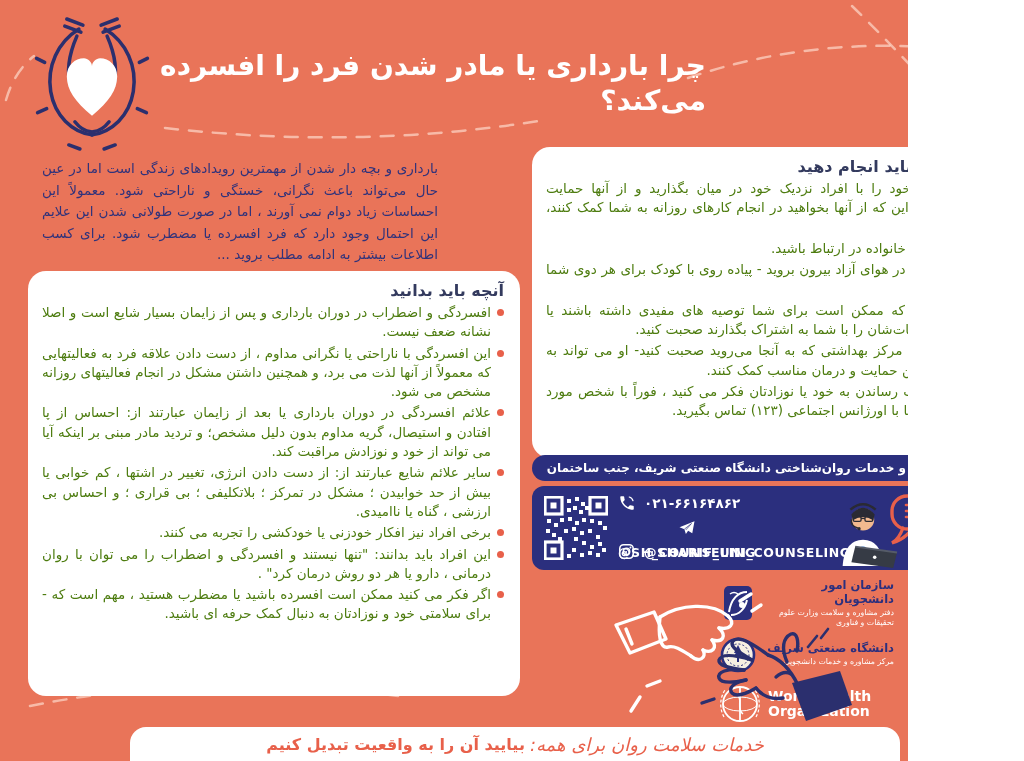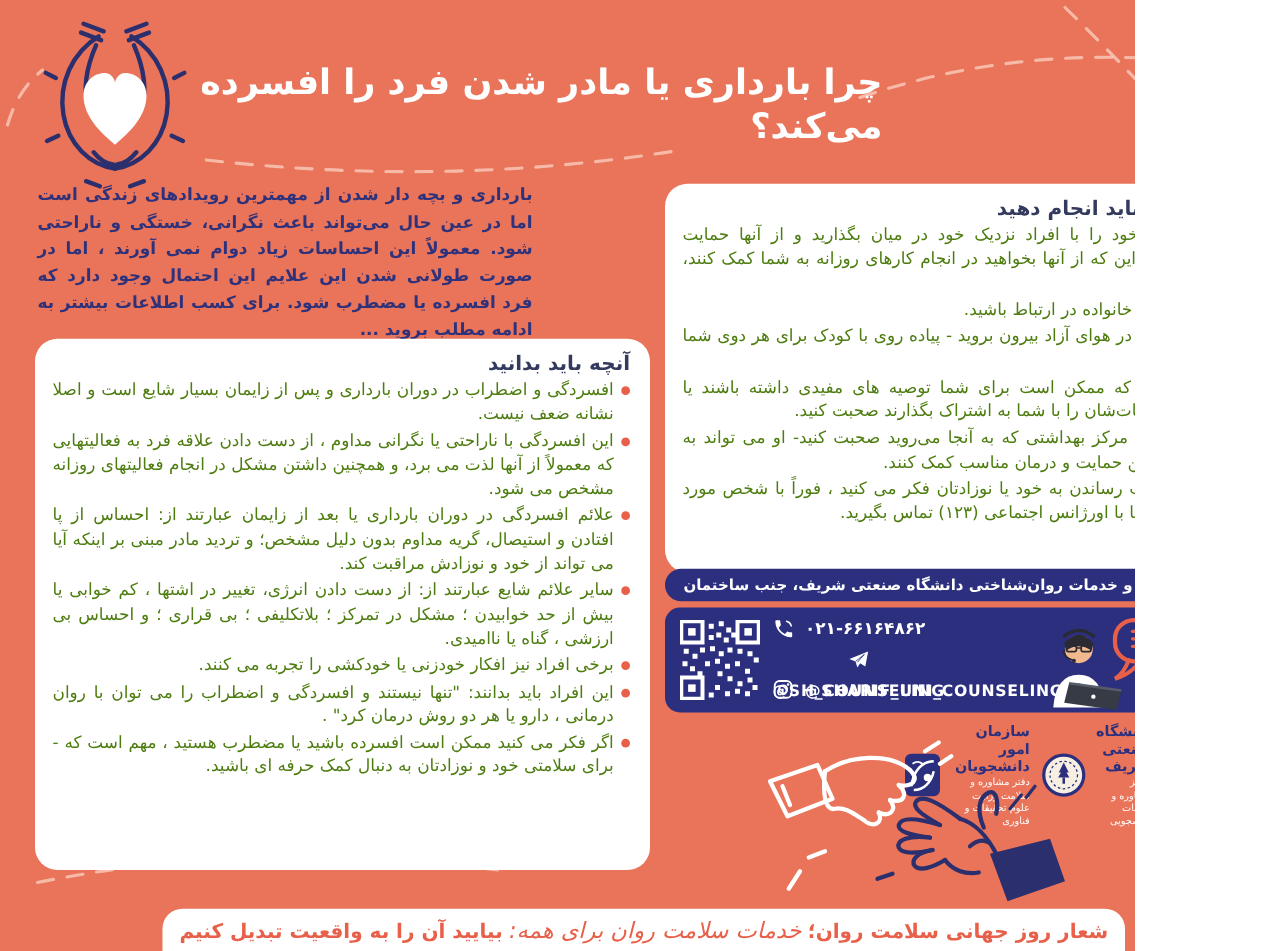--- a/index.html
+++ b/index.html
@@ -5,22 +5,22 @@
   html,body{margin:0;padding:0;}
   body{font-family:"DejaVu Sans",sans-serif;}
   .poster{position:relative;width:908px;height:761px;background:#E97459;overflow:hidden;}
   .deco{position:absolute;inset:0;pointer-events:none;}
 
   .hands-heart{position:absolute;left:26px;top:16px;width:132px;height:136px;}
   .page-title{position:absolute;left:158px;top:48px;width:548px;margin:0;direction:rtl;text-align:right;
     color:#FFFFFF;font-size:28px;font-weight:bold;line-height:1.25;}
   .mini-heart{position:absolute;left:918px;top:36px;width:46px;height:42px;transform:rotate(-8deg);}
 
-  .intro{position:absolute;left:30px;top:146px;width:396px;margin:0;direction:rtl;text-align:justify;
-    color:#2F327B;font-size:13.5px;font-weight:bold;line-height:1.6;}
+  .intro{position:absolute;left:30px;top:146px;width:396px;margin:12px;direction:rtl;text-align:justify;
+    color:#2F327B;font-size:13.5px;font-weight:normal;line-height:1.6;}
 
   .box{position:absolute;background:#FFFFFF;border-radius:18px;padding:10px 16px 8px 14px;direction:rtl;box-sizing:border-box;overflow:hidden;}
   .do-box{left:532px;top:147px;width:472px;height:311px;}
   .know-box{left:28px;top:271px;width:492px;height:425px;}
   .box h2{margin:0 0 3px 0;font-size:16px;font-weight:bold;color:#333A5E;}
   .box ul{list-style:none;margin:0;padding:0;}
   .box li{position:relative;padding-right:13px;margin:0 0 2px 0;font-size:13.5px;line-height:1.43;
     color:#4d7c0f;text-align:justify;}
   .box li::before{content:"";position:absolute;right:0;top:6px;width:7px;height:7px;border-radius:50%;background:#E8604A;}
 
@@ -31,21 +31,21 @@
   .qr{position:absolute;left:12px;top:10px;width:64px;height:64px;}
   .c-row{position:absolute;left:86px;display:flex;align-items:center;gap:8px;color:#fff;}
   .r1{top:8px;}.r2{top:33px;flex-direction:column;}.r3{top:57px;}
   .cicon{display:inline-flex;width:18px;height:18px;}
   .ctext{font-size:12.5px;font-weight:bold;letter-spacing:0.6px;direction:ltr;}
   .phone-num{font-size:13.5px;letter-spacing:1px;}
   .person{position:absolute;left:286px;top:12px;width:92px;height:70px;}
   .sb-red{position:absolute;left:356px;top:6px;width:58px;height:54px;}
   .sb-white{position:absolute;left:412px;top:26px;width:54px;height:52px;}
 
-  .logos{position:absolute;right:14px;top:579px;width:176px;display:flex;flex-direction:row;gap:7px;}
+  .logos{position:absolute;right:14px;top:579px;width:176px;display:flex;flex-direction:column;gap:7px;}
   .logo-row{display:flex;align-items:center;gap:6px;}
   .emblem{flex:0 0 auto;display:inline-flex;}
   .logo-text{flex:1;direction:rtl;}
   .lt{color:#2B2F7E;font-weight:bold;font-size:11.5px;line-height:1.2;text-align:right;}
   .ls{color:#FFFFFF;font-size:7.8px;line-height:1.3;text-align:right;margin-top:1px;}
   .who-text{color:#FFFFFF;font-weight:bold;font-size:14px;line-height:1.08;direction:ltr;text-align:left;width:104px;}
 
   .hands-reach{position:absolute;left:580px;top:585px;width:272px;height:150px;}
 
   .footer-bar{position:absolute;left:130px;top:727px;width:770px;height:34px;background:#FFFFFF;
@@ -324,18 +324,17 @@
         <path d="M196,92 q8,-7 15,-3"></path>
         <path d="M134,114 l-12,4"></path>
       </g>
       <path d="M212,98 L260,86 L272,120 L226,136 Z" fill="#2B2F6E"></path>
       <path d="M228,62 l9,-11" stroke="#2B2F6E" stroke-width="2.6" stroke-linecap="round"></path>
       <path d="M241,53 l7,-9" stroke="#2B2F6E" stroke-width="2.6" stroke-linecap="round"></path>
     </svg>
   </div>
 
   <div class="footer-bar">
-    <span class="fb">شعار روز جهانی سلامت روان؛</span>
     <span class="fr">خدمات سلامت روان برای همه:</span>
     <span class="fb">بیایید آن را به واقعیت تبدیل کنیم</span>
   </div>
 
 </div>
 
 </body></html>

